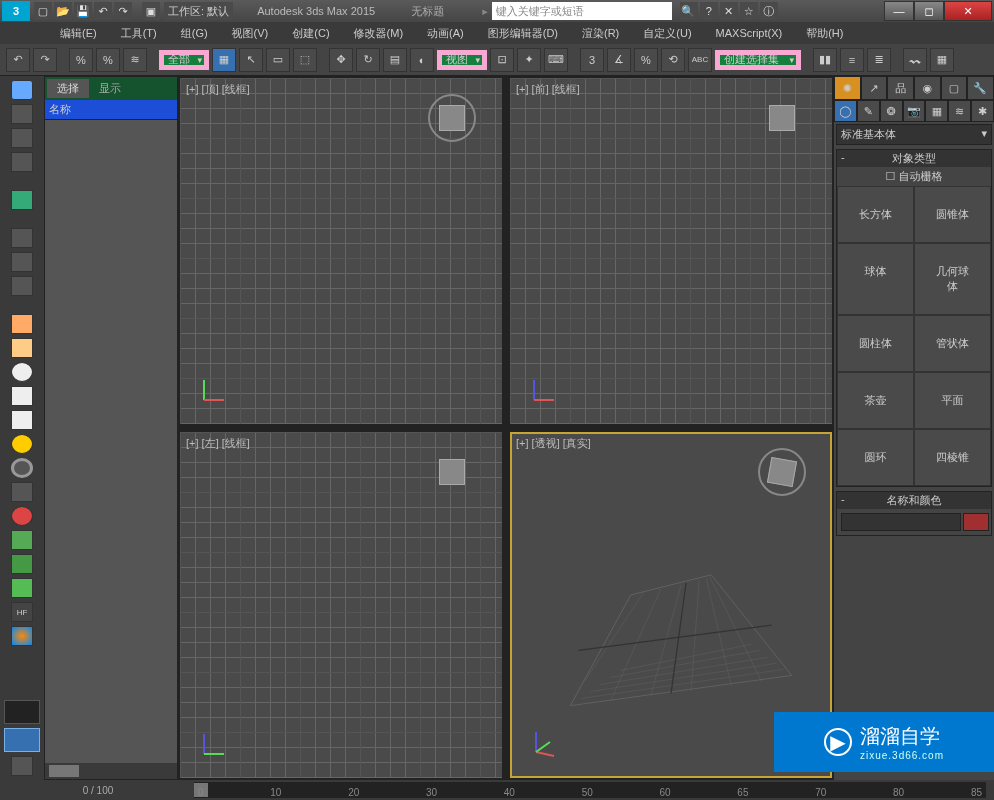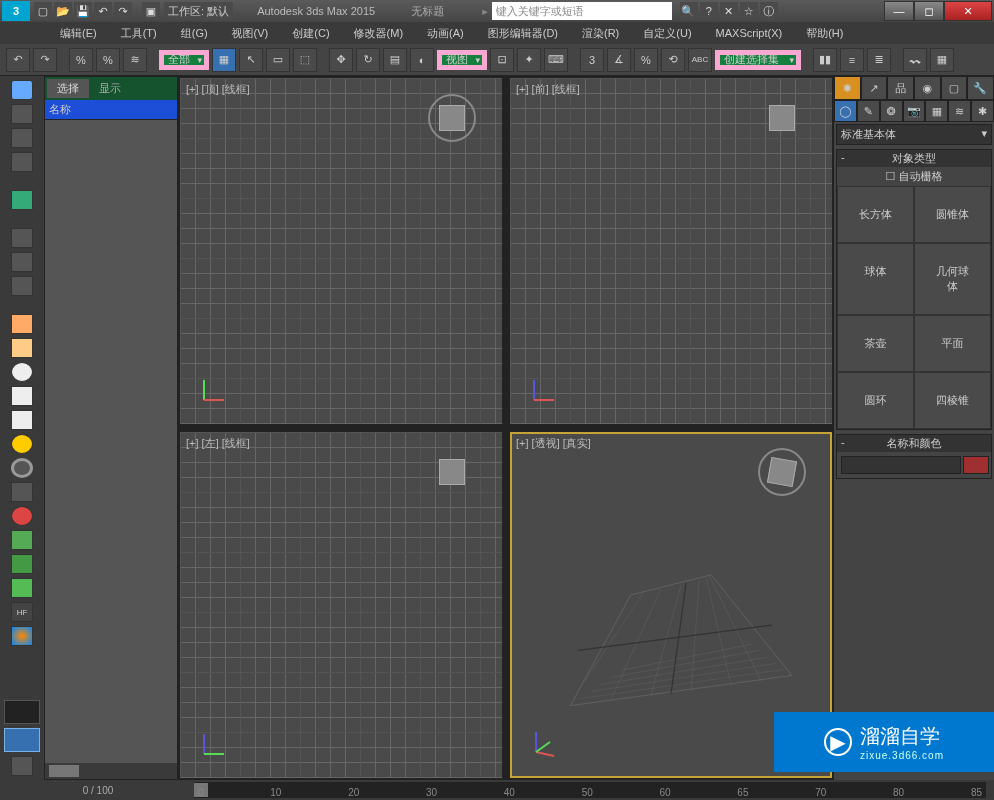--- a/index.html
+++ b/index.html
@@ -327,20 +327,24 @@
       <div class="cmd-chk">☐ <span>自动栅格</span></div>
       <div class="cmd-row">
           <div class="cmd-btn">长方体</div>
           <div class="cmd-btn">圆锥体</div>
         </div>
       <div class="cmd-row">
           <div class="cmd-btn">球体</div>
           <div class="cmd-btn">几何球体</div>
         </div>
       <div class="cmd-row">
+          <div class="cmd-btn">圆柱体</div>
+          <div class="cmd-btn">管状体</div>
+        </div>
+      <div class="cmd-row">
           <div class="cmd-btn">茶壶</div>
           <div class="cmd-btn">平面</div>
         </div>
       <div class="cmd-row">
           <div class="cmd-btn">圆环</div>
           <div class="cmd-btn">四棱锥</div>
         </div>
     </div>
     <div class="cmd-rollup">
       <div class="cmd-rollup-hdr">名称和颜色</div>

